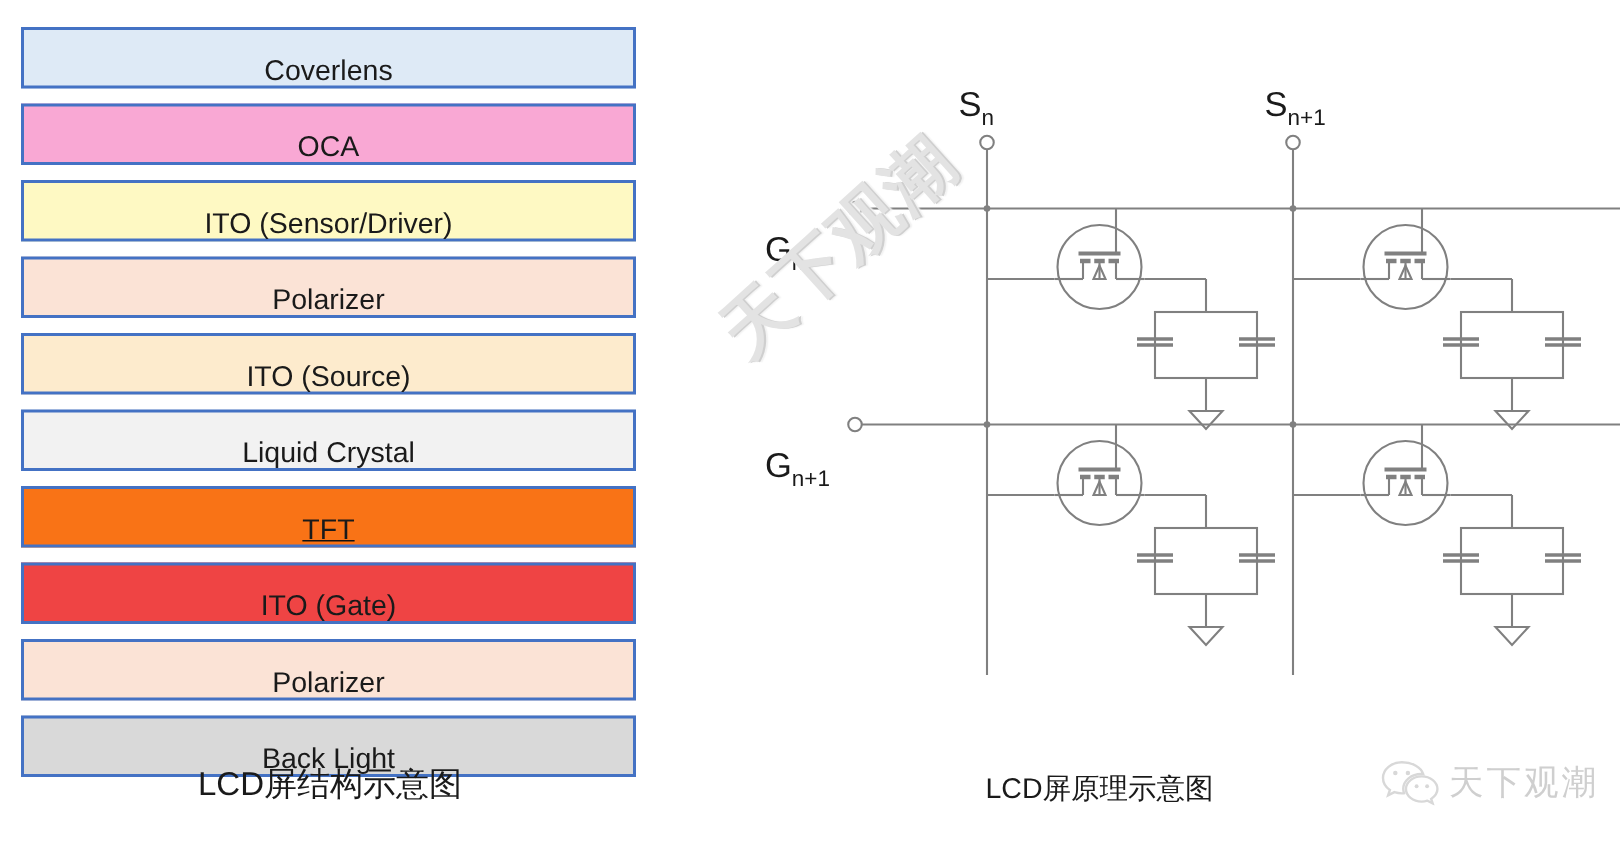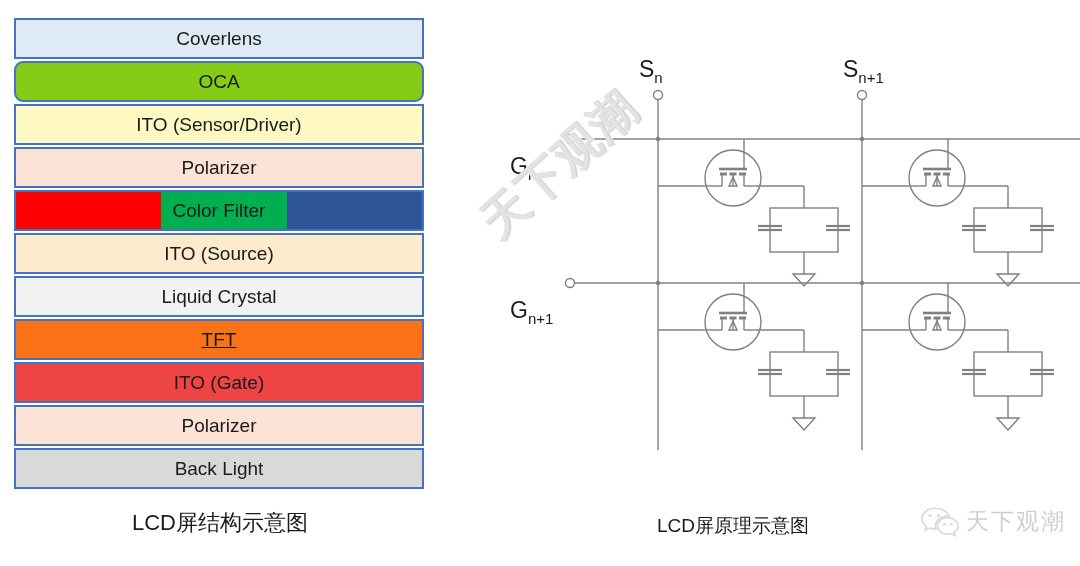--- a/index.html
+++ b/index.html
@@ -28,24 +28,24 @@
   #layer-stack {
     position: absolute;
     left: 14px;
     top: 18px;
     width: 410px;
   }
   .layer-row {
     position: relative;
     box-sizing: border-box;
     border: 2px solid #0c4a6e;
-    margin-bottom: 2px;
+    margin-bottom: 10px;
     height: 41px;
     display: flex;
-    align-items: center;
+    align-items: flex-end;
     justify-content: center;
   }
   .layer-label {
     position: relative;
     z-index: 3;
     font-size: 19px;
     line-height: 1;
     color: #1a1a1a;
     white-space: nowrap;
   }
@@ -140,40 +140,32 @@
 <body>
 
 <div id="stack-panel">
 
   <div id="layer-stack">
 
     <div class="layer-row" style="background-color: rgb(222, 234, 246); border-color: rgb(68, 114, 196);">
       <span class="layer-label">Coverlens</span>
     </div>
 
-    <div class="layer-row" style="background-color: #84cc16; border-color: rgb(68, 114, 196); border-radius: 9px;">
+    <div class="layer-row" style="background-color: #f9a8d4; border-color: rgb(68, 114, 196);">
       <span class="layer-label">OCA</span>
     </div>
 
     <div class="layer-row" style="background-color: #fef9c3; border-color: rgb(68, 114, 196);">
       <span class="layer-label">ITO (Sensor/Driver)</span>
     </div>
 
     <div class="layer-row" style="background-color: rgb(251, 227, 214); border-color: rgb(68, 114, 196);">
       <span class="layer-label">Polarizer</span>
     </div>
 
-    <div class="layer-row" style="border-color: rgb(68, 114, 196);">
-      <div class="cf-segments">
-        <div class="cf-seg r" style="background-color: rgb(255, 0, 0);"></div>
-        <div class="cf-seg g" style="background-color: rgb(0, 176, 80);"></div>
-        <div class="cf-seg b" style="background-color: rgb(47, 85, 151);"></div>
-      </div>
-      <span class="layer-label">Color Filter</span>
-    </div>
 
     <div class="layer-row" style="background-color: rgb(253, 235, 205); border-color: rgb(68, 114, 196);">
       <span class="layer-label">ITO (Source)</span>
     </div>
 
     <div class="layer-row" style="background-color: rgb(242, 242, 242); border-color: rgb(68, 114, 196);">
       <span class="layer-label">Liquid Crystal</span>
     </div>
 
     <div class="layer-row" style="background-color: #f97316; border-color: rgb(68, 114, 196); text-decoration: underline;">

